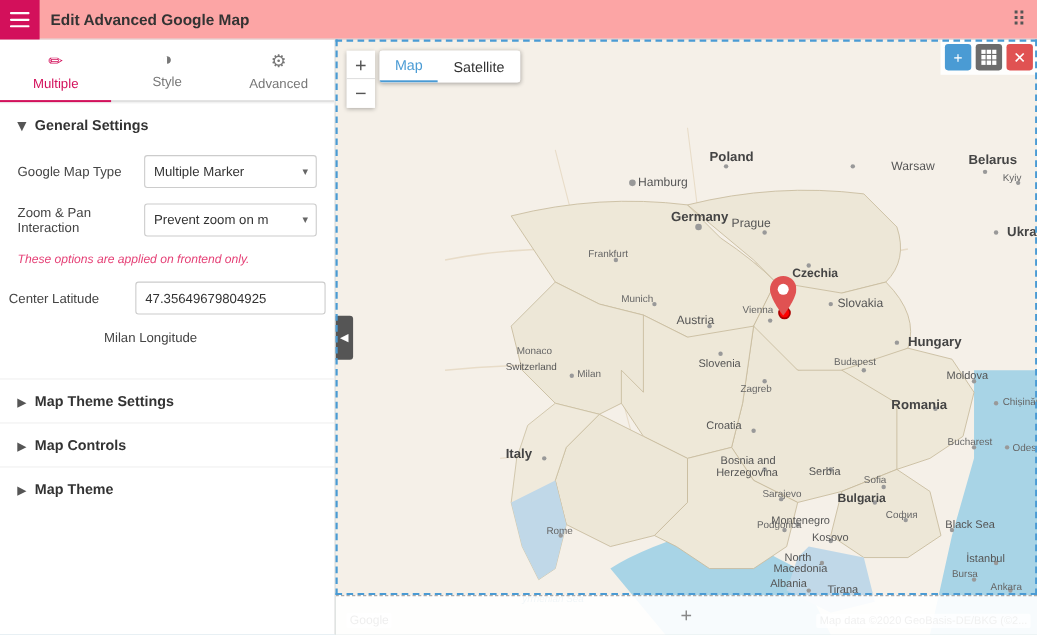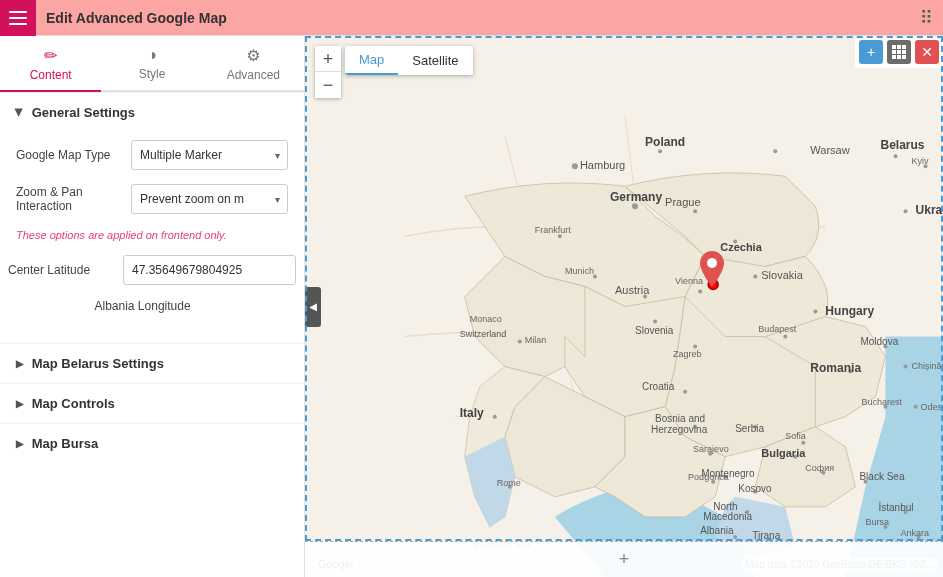--- a/index.html
+++ b/index.html
@@ -79,21 +79,21 @@
     }
     .tab.active {
       color: #d3105b;
       border-bottom-color: #d3105b;
     }
     .tab-icon { font-size: 16px; }
 
     
     .section-header {
       display: flex;
-      align-items: center;
+      align-items: flex-end;
       padding: 12px 16px;
       font-size: 13px;
       font-weight: 600;
       color: #333;
       cursor: pointer;
       border-top: 1px solid #f0f0f0;
     }
     .section-header .arrow {
       margin-right: 8px;
       font-size: 10px;
@@ -376,21 +376,21 @@
   <span class="header-grid-icon">⠿</span>
 </div>
 
 <div class="main-layout">
 
   <div class="sidebar">
 
     <div class="tabs">
       <div class="tab active">
         <span class="tab-icon">✏</span>
-        <span>Content</span>
+        <span>Multiple</span>
       </div>
       <div class="tab">
         <span class="tab-icon">◑</span>
         <span>Style</span>
       </div>
       <div class="tab">
         <span class="tab-icon">⚙</span>
         <span>Advanced</span>
       </div>
     </div>
@@ -426,37 +426,37 @@
       </div>
       <div class="hint-text">These options are applied on frontend only.</div>
 
 
       <div class="form-row">
         <label class="form-label">Center Latitude</label>
         <input type="text" class="form-control" value="47.35649679804925" style="">
       </div>
 
       <div class="form-row">
-        <label class="form-label">Albania Longitude</label>
+        <label class="form-label">Milan Longitude</label>
       </div>
     </div>
 
     <div class="section-header">
       <span class="arrow">▶</span>
-      <span>Map Belarus Settings</span>
+      <span>Map Theme Settings</span>
     </div>
 
     <div class="section-header">
       <span class="arrow">▶</span>
       <span>Map Controls</span>
     </div>
 
     <div class="section-header">
       <span class="arrow">▶</span>
-      <span>Map Bursa</span>
+      <span>Map Theme</span>
     </div>
 
   </div>
 
   <div class="map-area">
 
     <div class="map-toolbar">
       <div class="map-toolbar-btn blue">+</div>
       <div class="map-toolbar-btn grid">
         <svg width="14" height="14" viewBox="0 0 14 14" fill="white">

